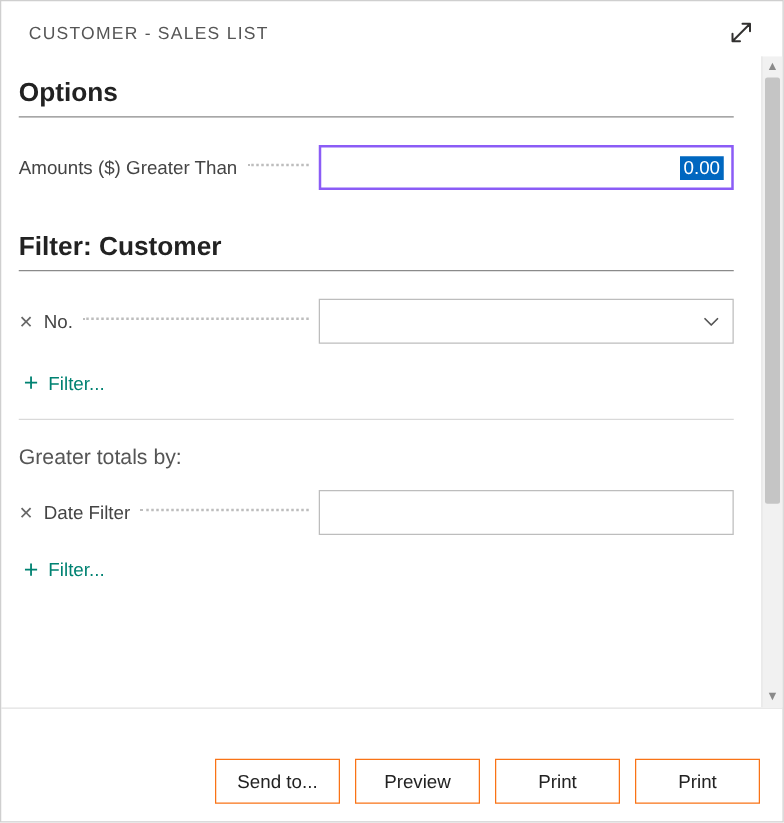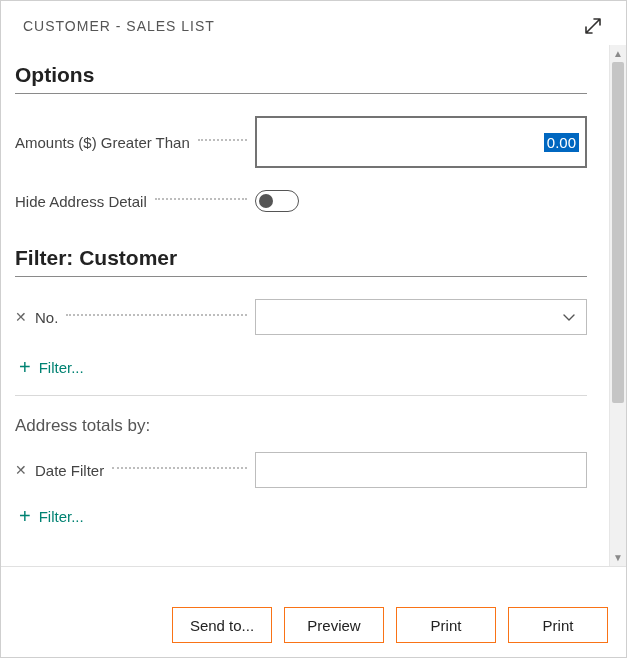--- a/index.html
+++ b/index.html
@@ -85,22 +85,22 @@
     width: 100%;
     height: 36px;
     font-size: 15px;
     padding: 0 8px;
     background: #fff;
   }
   .input-selection {
     display:flex;
     align-items:center;
     justify-content:flex-end;
-    border: 2px solid #737373;
-    height:52px;
+    border: 2px solid #8b5cf6;
+    height:36px;
     padding: 0 6px 0 8px;
     text-align: right;
   }
   .input-selection .selected-value {
     background:#0067c0;
     color:#fff;
     padding: 1px 3px;
     font-size:15px;
   }
   .select-input {
@@ -209,31 +209,20 @@
           <span>Amounts ($) Greater Than</span>
           <span class="dots"></span>
         </div>
         <div class="field">
           <div class="input-selection">
             <span class="selected-value">0.00</span>
           </div>
         </div>
       </div>
 
-      <div class="form-row">
-        <div class="form-label-wrap">
-          <span>Hide Address Detail</span>
-          <span class="dots"></span>
-        </div>
-        <div class="field">
-          <div class="toggle">
-            <div class="knob"></div>
-          </div>
-        </div>
-      </div>
 
       <div class="section-heading" style="margin-top:34px;">Filter: Customer</div>
       <hr class="section-rule">
 
       <div class="form-row">
         <div class="form-label-wrap">
           <span class="remove">✕</span>
           <span>No.</span>
           <span class="dots"></span>
         </div>
@@ -246,21 +235,21 @@
         </div>
       </div>
 
       <div class="add-filter">
         <span class="plus">+</span>
         <span>Filter...</span>
       </div>
 
       <hr class="thin-rule">
 
-      <div class="sub-heading">Address totals by:</div>
+      <div class="sub-heading">Greater totals by:</div>
 
       <div class="form-row" style="margin-bottom:18px;">
         <div class="form-label-wrap">
           <span class="remove">✕</span>
           <span>Date Filter</span>
           <span class="dots"></span>
         </div>
         <div class="field">
           <input class="plain-input" type="text" value="" style="">
         </div>

